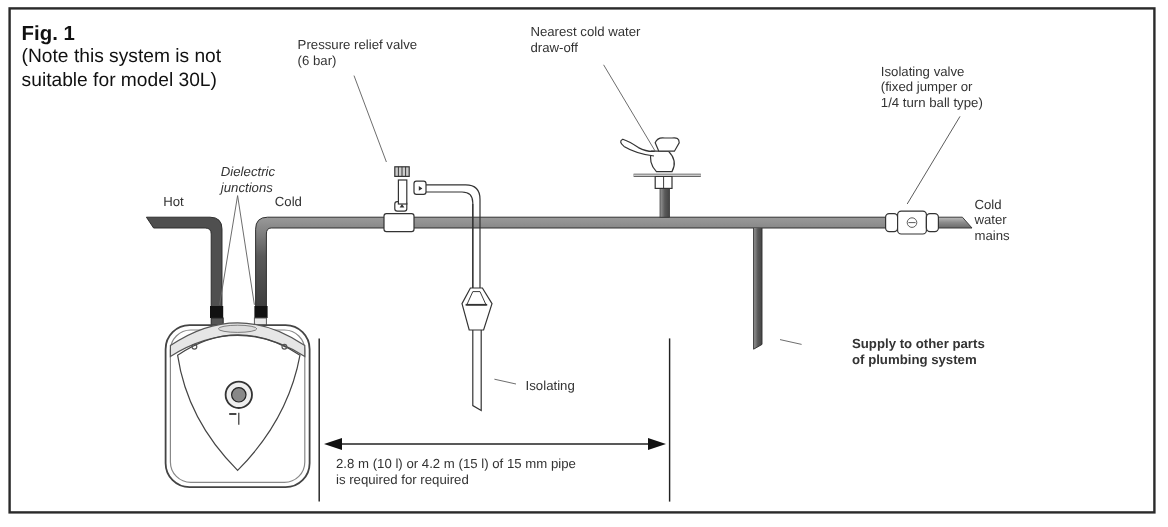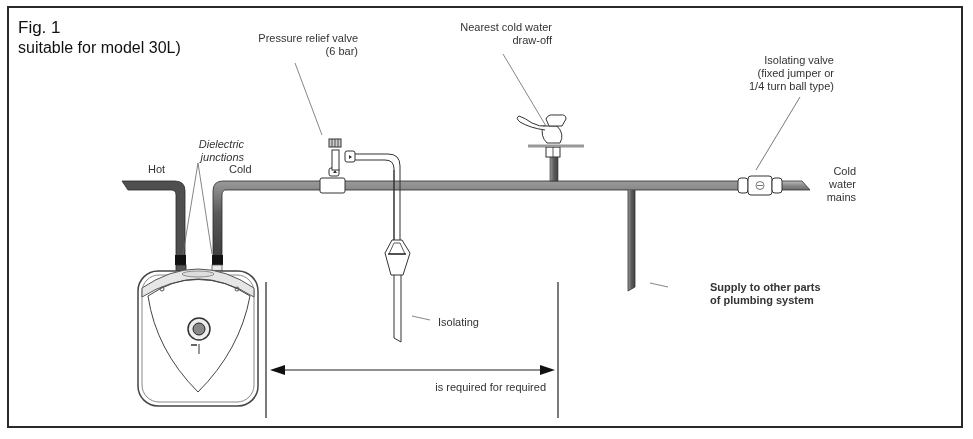--- a/index.html
+++ b/index.html
@@ -1,21 +1,21 @@
 <!DOCTYPE html>
 <html><head>
   <meta charset="utf-8">
   <style>
     html, body { margin: 0; padding: 0; background: #ffffff; }
     body { width: 973px; height: 439px; position: relative; overflow: hidden; font-family: "Liberation Sans", sans-serif; }
     #frame { position: absolute; left: 7px; top: 6px; width: 956px; height: 422px; border: 2px solid #2a2a2a; box-sizing: border-box; }
     svg#diagram { position: absolute; left: 0; top: 0; }
-    .fig-title { position: absolute; left: 18px; top: 18px; font-size: 17px; font-weight: normal; color: #111; }
+    .fig-title { position: absolute; left: 18px; top: 18px; font-size: 17px; font-weight: bold; color: #111; }
     .fig-note { position: absolute; left: 18px; top: 38px; font-size: 16px; line-height: 20px; color: #111; width: 230px; }
-    .lbl { position: absolute; font-size: 11px; line-height: 13px; color: #333; text-align: right; white-space: nowrap; }
+    .lbl { position: absolute; font-size: 11px; line-height: 13px; color: #333; text-align: left; white-space: nowrap; }
     .lbl-left { text-align: left; }
   </style>
 </head>
 <body>
 
 <div id="frame"></div>
 
 <svg id="diagram" width="973" height="439" viewBox="0 0 973 439" xmlns="http://www.w3.org/2000/svg">
   <defs>
     <linearGradient id="pipeGrad" x1="0" y1="0" x2="0" y2="1">
@@ -125,20 +125,21 @@
     <line x1="266" y1="282" x2="266" y2="418" stroke="#222" stroke-width="1.2"></line>
     <line x1="558" y1="282" x2="558" y2="418" stroke="#222" stroke-width="1.2"></line>
     <line x1="275" y1="370" x2="548" y2="370" stroke="#222" stroke-width="1.2"></line>
     <polygon points="270,370 285,365 285,375" fill="#111"></polygon>
     <polygon points="555,370 540,365 540,375" fill="#111"></polygon>
   </g>
 </svg>
 
 <div class="fig-title">Fig. 1</div>
 <div class="fig-note">
+  <div>(Note this system is not</div>
   <div>suitable for model 30L)</div>
 </div>
 
 <div class="lbl" style="left:248px; top:32px; width:110px;">
   <div>Pressure relief valve</div>
   <div>(6 bar)</div>
 </div>
 
 <div class="lbl" style="left:442px; top:21px; width:110px;">
   <div>Nearest cold water</div>
@@ -149,31 +150,32 @@
   <div>Isolating valve</div>
   <div>(fixed jumper or</div>
   <div>1/4 turn ball type)</div>
 </div>
 
 <div class="lbl" style="left:184px; top:138px; width:60px;font-style:italic;">
   <div>Dielectric</div>
   <div>junctions</div>
 </div>
 
-<div class="lbl lbl-left" style="left:148px; top:163px;">Hot</div>
+<div class="lbl lbl-left" style="left:136px; top:163px;">Hot</div>
 <div class="lbl lbl-left" style="left:229px; top:163px;">Cold</div>
 
 <div class="lbl" style="left:812px; top:165px; width:44px;">
   <div>Cold</div>
   <div>water</div>
   <div>mains</div>
 </div>
 
 <div class="lbl lbl-left" style="left:710px; top:281px;font-weight:bold;">
   <div>Supply to other parts</div>
   <div>of plumbing system</div>
 </div>
 
 <div class="lbl lbl-left" style="left:438px; top:316px;">Isolating</div>
 
 <div class="lbl" style="left:280px; top:381px; width:266px;">
+  <div>2.8 m (10 l) or 4.2 m (15 l) of 15 mm pipe</div>
   <div>is required for required</div>
 </div>
 
 </body></html>

